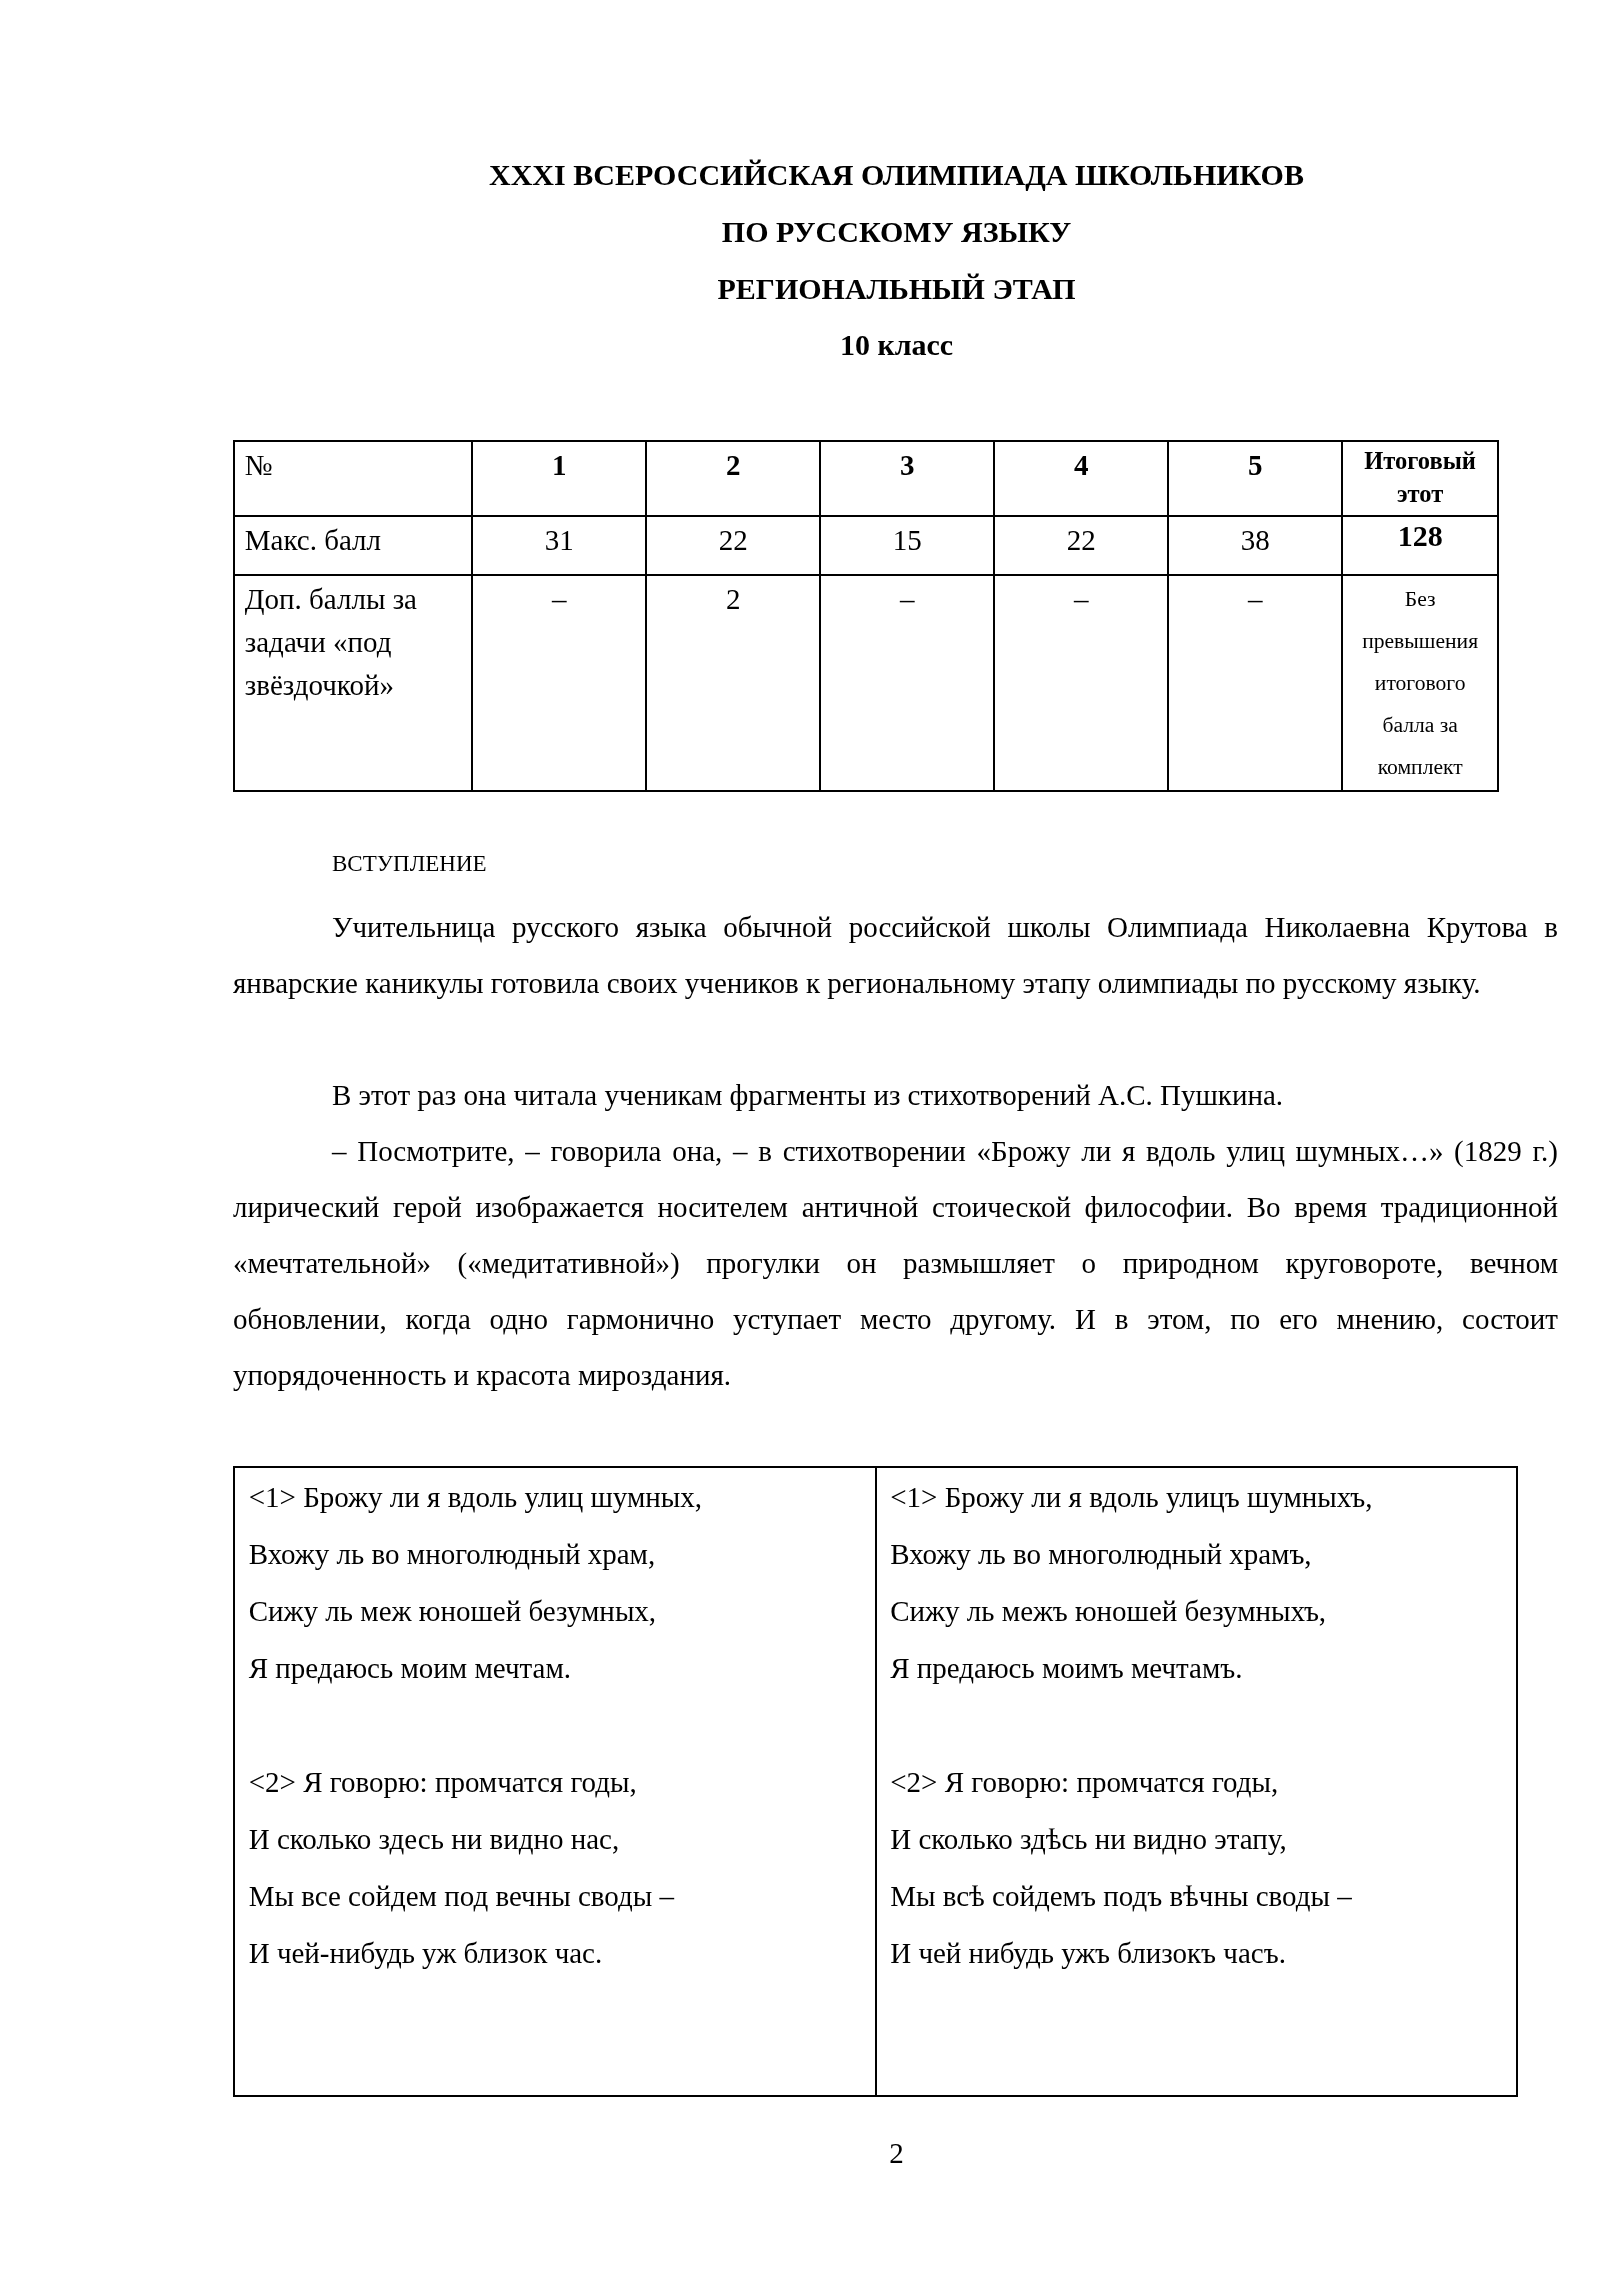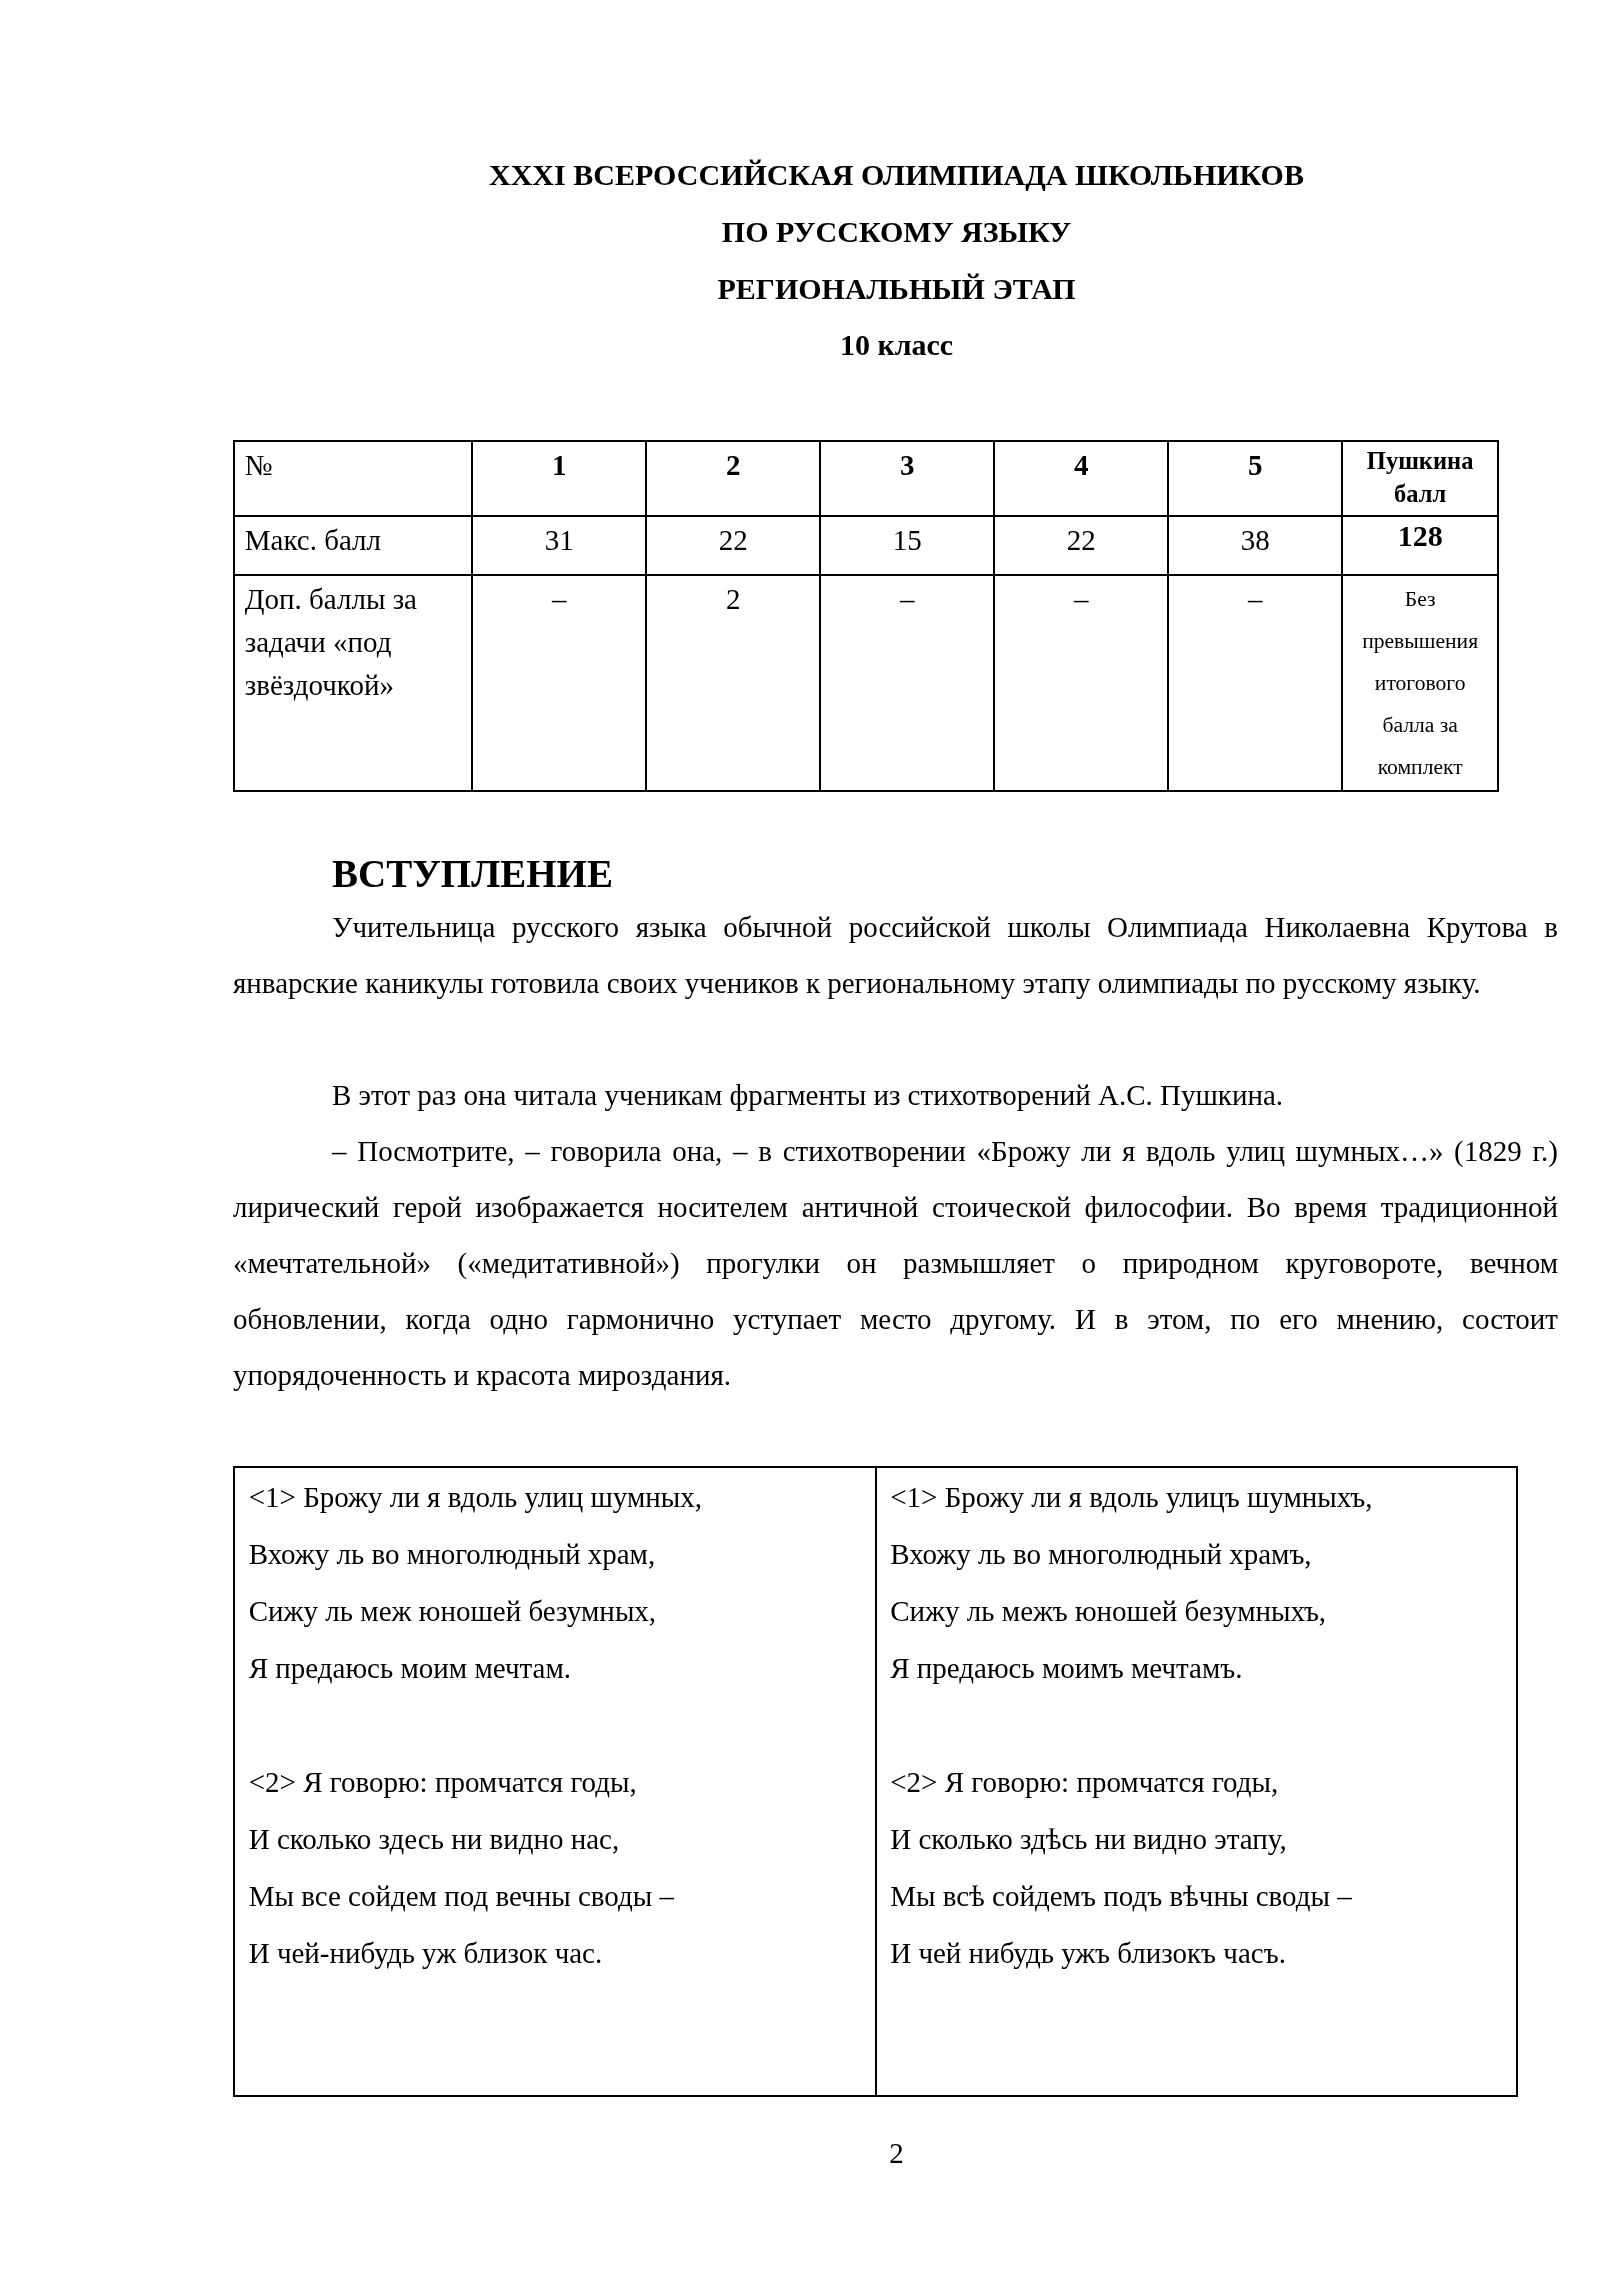--- a/index.html
+++ b/index.html
@@ -19,21 +19,21 @@
   table.scores tr.r1 td { height: 69px; }
   table.scores tr.r2 td { height: 53px; }
   table.scores tr.r3 td { height: 204px; }
   table.scores td.lbl { text-align: left; width: 216px; padding-left: 9.8px; }
   table.scores td.num { width: 157px; }
   table.scores td.tot { width: 139px; font-size: 24.5px; line-height: 33px; }
   table.scores td.note { font-size: 21.6px; line-height: 42px; margin-top: 44px; }
   .b { font-weight: bold; }
   .big { font-size: 30px !important; }
 
-  .heading { position: absolute; left: 332px; top: 851px; font-weight: bold; font-size: 39px; }
+  .heading { position: absolute; left: 332px; top: 851px; font-weight: normal; font-size: 23px; }
   .para { position: absolute; left: 233px; width: 1325px; font-size: 29px; line-height: 56px;
           text-align: justify; text-indent: 99px; margin: 0; }
   .p1 { top: 899px; }
   .p2 { top: 1067px; }
   .p3 { top: 1123px; font-family: Liberation Serif, serif; }
 
   table.poem { position: absolute; left: 233px; top: 1466px; width: 1285px; height: 631px;
                border-collapse: collapse; font-size: 29px; }
   table.poem td { border: 2.9px solid #000; vertical-align: top; padding: 5.9px 13.7px; width: 50%; margin-top: 11px; }
   .line { height: 57px; line-height: 47px; white-space: nowrap; }
@@ -51,21 +51,21 @@
 
 <table class="scores">
   <tbody>
       <tr class="r1">
     <td class="lbl">№</td>
     <td class="num b">1</td>
     <td class="num b">2</td>
     <td class="num b">3</td>
     <td class="num b">4</td>
     <td class="num b">5</td>
-    <td class="tot b">Пушкина балл</td>
+    <td class="tot b">Итоговый этот</td>
   </tr>
   <tr class="r2">
     <td class="lbl">Макс. балл</td>
     <td class="num">31</td>
     <td class="num">22</td>
     <td class="num">15</td>
     <td class="num">22</td>
     <td class="num">38</td>
     <td class="tot b big">128</td>
   </tr>

